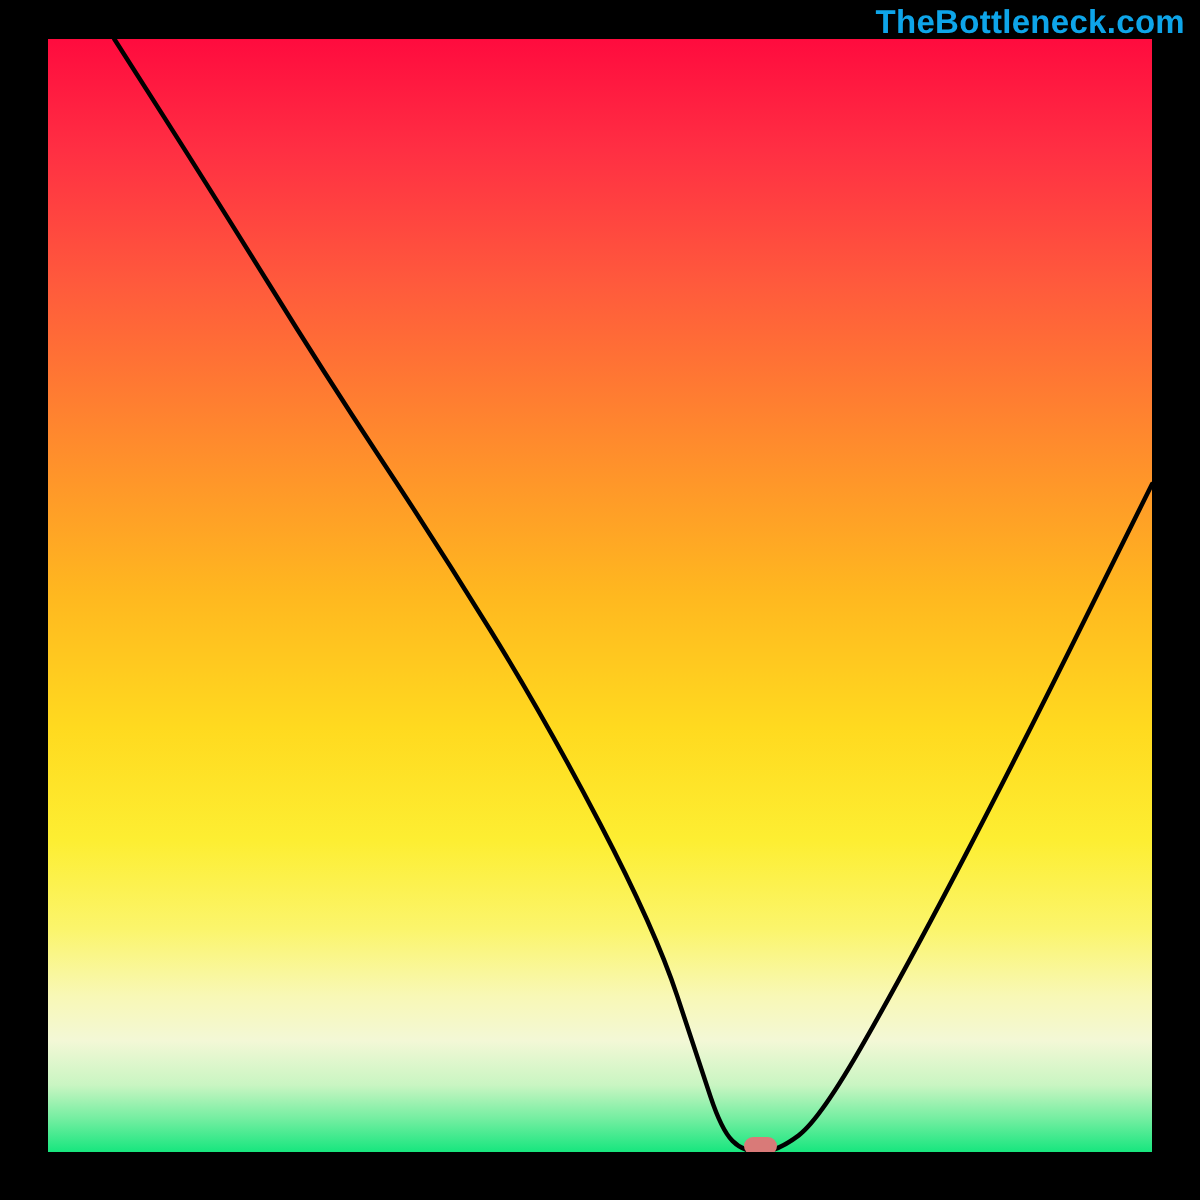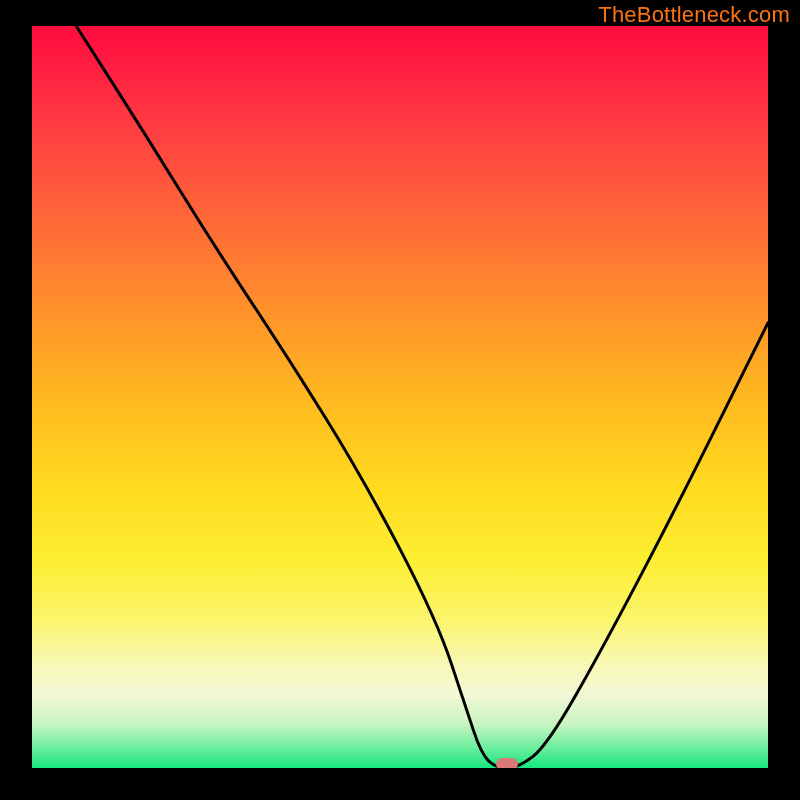--- a/index.html
+++ b/index.html
@@ -14,23 +14,23 @@
   .frame {
     position: relative;
     width: 800px;
     height: 800px;
     background: #000;
   }
   .watermark {
     position: absolute;
     top: 2px;
     right: 10px;
-    color: #f97316;
+    color: #0ea5e9;
     font-size: 22px;
-    font-weight: 400;
+    font-weight: 700;
     letter-spacing: 0.2px;
     z-index: 3;
     text-align: center;
   }
   .plot-area {
     position: absolute;
     left: 32px;
     top: 26px;
     width: 736px;
     height: 742px;

